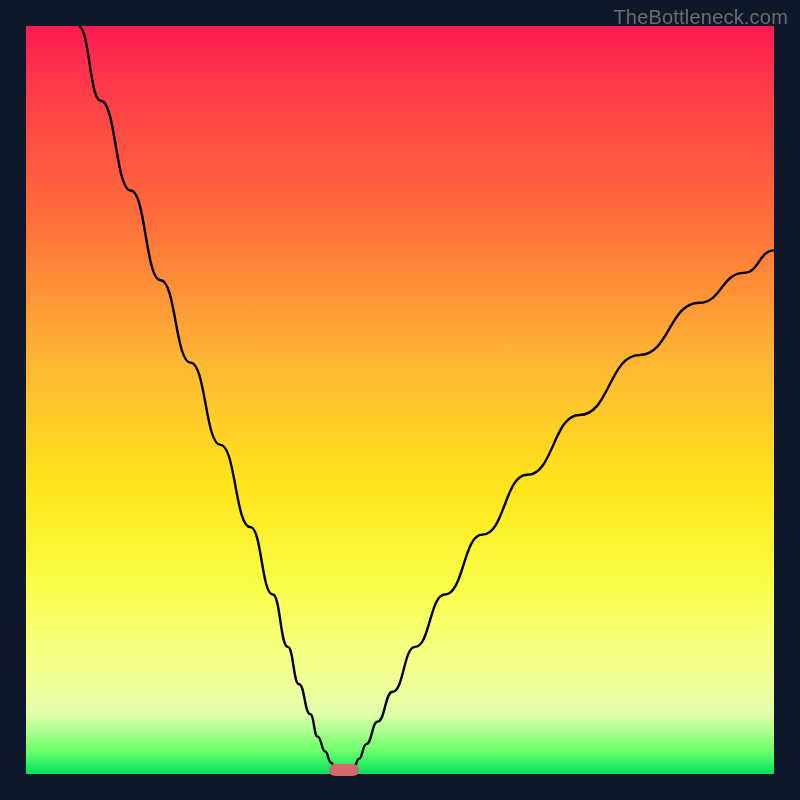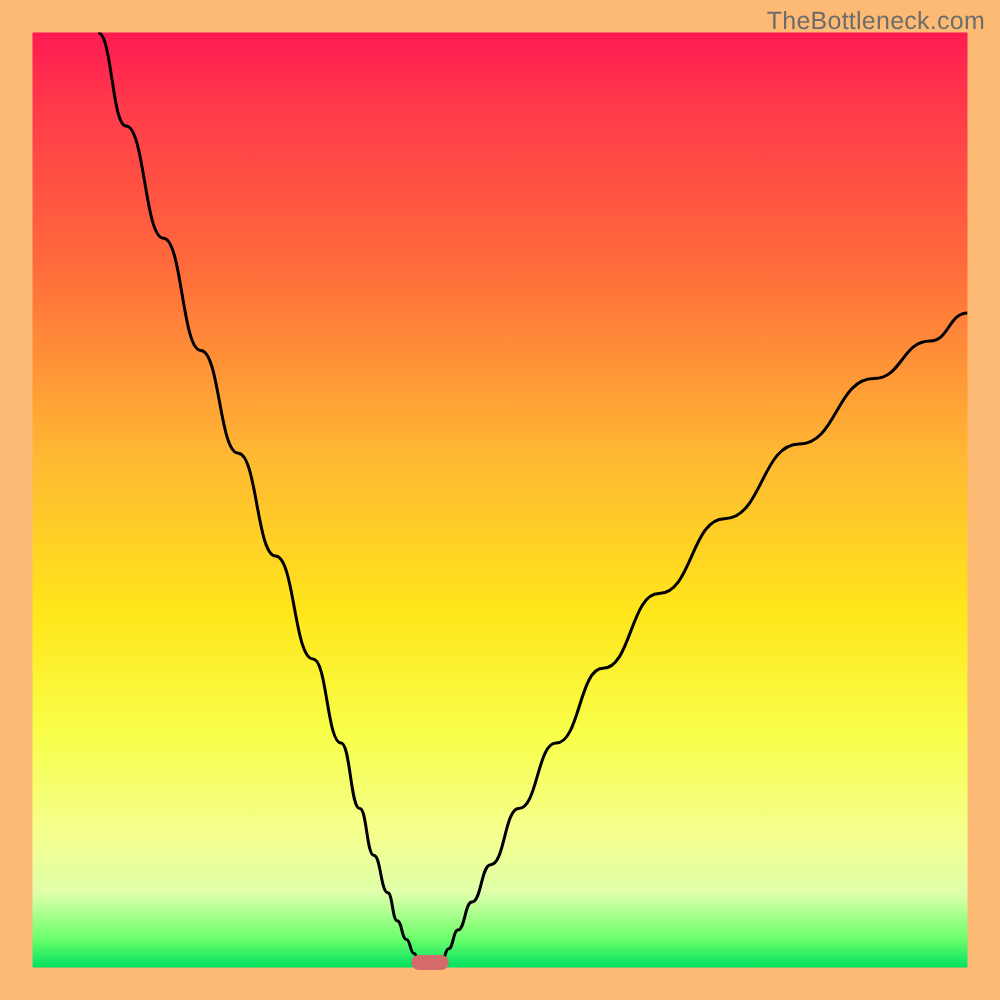--- a/index.html
+++ b/index.html
@@ -8,21 +8,21 @@
     width: 800px;
     height: 800px;
     background: #000;
     font-family: Arial, Helvetica, sans-serif;
     overflow: hidden;
   }
   .frame {
     position: absolute;
     left: 0; top: 0;
     width: 800px; height: 800px;
-    background: #fdba74;
+    background: #0f172a;
   }
   .plot {
     position: absolute;
     left: 26px;
     top: 26px;
     width: 748px;
     height: 748px;
   }
   .gradient {
     position: absolute;

